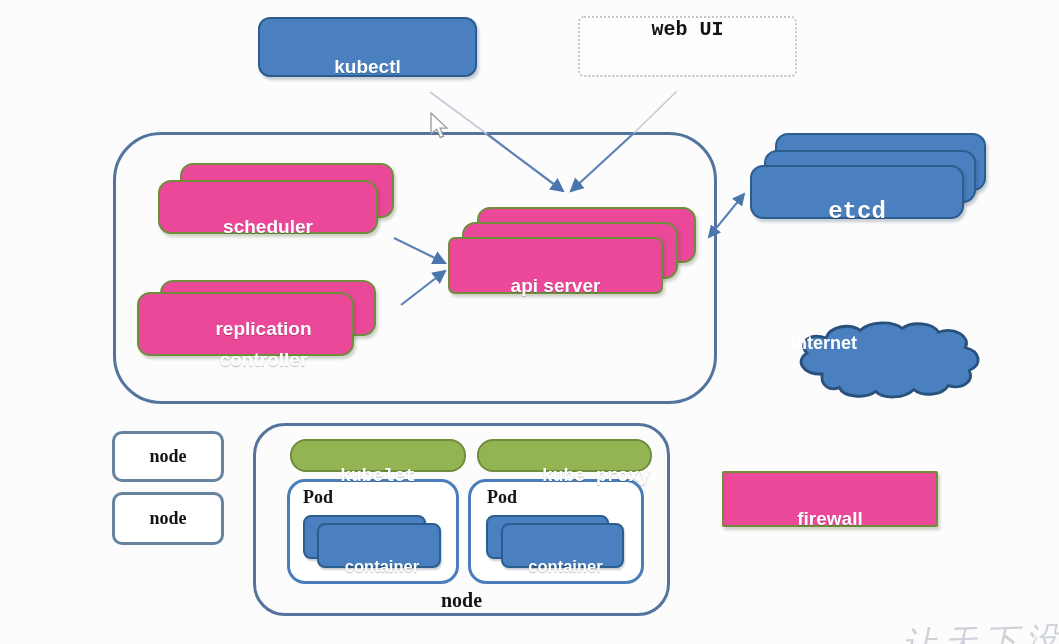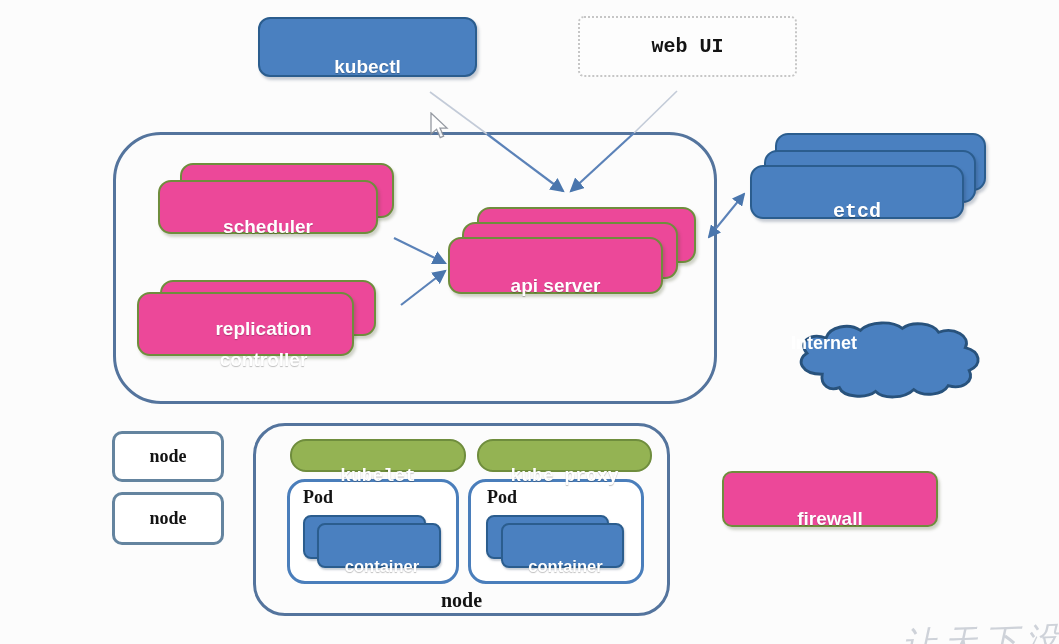--- a/index.html
+++ b/index.html
@@ -18,21 +18,21 @@
   .mono{font-family:"Liberation Mono", monospace;}
   .serif{font-family:"Liberation Serif", serif;}
   .outline{position:absolute; box-sizing:border-box; border:3px solid #54749d; background:transparent;}
   .master{border-radius:48px;}
   .bignode{border-radius:32px;}
   .podbox{position:absolute; box-sizing:border-box; border:3px solid #4a7ebb; border-radius:18px; background:#fff;}
   .nodesmall{position:absolute; box-sizing:border-box; border:3px solid #64849f; border-radius:10px; background:#fff;
              display:flex; align-items:center; justify-content:center;}
   .blacklabel{color:#131313; font-weight:bold; font-size:18px;}
   .webui{position:absolute; box-sizing:border-box; border:2px dotted #c6c6c6; border-radius:6px; background:#fdfdfd;
-         display:flex; align-items:center; justify-content:center;}
+         display:flex; align-items:flex-start; justify-content:center;}
   .greenbar{position:absolute; box-sizing:border-box; background:#94b353; border:2px solid #6f8d3d; border-radius:16px;
             display:flex; align-items:center; justify-content:center;}
   .contbox{background:#4a80c0; border:2px solid #2b5d8e; border-radius:8px; box-shadow:1px 2px 2px rgba(40,60,90,.25);padding-left:6px;}
   .cloud-label{position:absolute; width:100%; top:16px; text-align:left; color:#fff; font-weight:bold; font-size:18px;}
   .watermark{
     position:absolute; left:902px; top:617px; font-family:"DejaVu Serif", serif; font-style:italic;
     font-size:34px; letter-spacing:7px; color:#aab1bd; opacity:.55; white-space:nowrap; transform:rotate(-2deg);
   }
   svg{display:block;}
 </style>
@@ -80,28 +80,28 @@
     <span class="wlabel">scheduler</span>
   </div>
 
   <div class="box green stack-plain" style="left:160px; top:280px; width:216px; height:56px; z-index:5;"></div>
   <div class="box green" style="left:137px; top:292px; width:217px; height:64px; z-index:6;padding-left:36px;">
     <span class="wlabel" style="line-height:31px;">replication controller</span>
   </div>
 
   <div class="box green stack-plain" style="left:477px; top:207px; width:219px; height:56px; z-index:5;"></div>
   <div class="box green stack-plain" style="left:462px; top:222px; width:216px; height:57px; z-index:6;"></div>
-  <div class="box green" style="left:448px; top:237px; width:215px; height:57px; z-index:7;">
+  <div class="box green" style="left:448px; top:237px; width:215px; height:57px; z-index:7;border-radius:7px;">
     <span class="wlabel">api server</span>
   </div>
 
   <div class="box blue stack-plain" style="left:775px; top:133px; width:211px; height:58px; z-index:5;"></div>
   <div class="box blue stack-plain" style="left:764px; top:150px; width:212px; height:53px; z-index:6;"></div>
   <div class="box blue" style="left:750px; top:165px; width:214px; height:54px; z-index:7;">
-    <span class="wlabel mono" style="font-size:20px;">etcd</span>
+    <span class="wlabel mono" style="font-size:24px;">etcd</span>
   </div>
 
   <div class="abs" style="left:791px; top:317px; width:196px; height:84px; z-index:6;">
     <svg width="196" height="84" viewBox="0 0 200 88">
       <path d="M30,60
                C8,60 2,45 14,38
                C4,26 18,16 34,22
                C38,10 58,6 70,14
                C80,4 104,4 114,12
                C124,4 146,6 152,16
@@ -109,35 +109,35 @@
                C196,36 198,50 184,56
                C190,68 176,76 162,72
                C156,82 136,84 126,76
                C116,86 94,86 86,78
                C76,86 52,84 48,74
                C38,78 28,72 30,60 Z" fill="#4a80c0" stroke="#28527c" stroke-width="3"></path>
     </svg>
     <div class="cloud-label">Internet</div>
   </div>
 
-  <div class="box green" style="left:722px; top:471px; width:216px; height:56px; border-radius:10px; z-index:6;">
+  <div class="box green" style="left:722px; top:471px; width:216px; height:56px; border-radius:2px; z-index:6;">
     <span class="wlabel">firewall</span>
   </div>
 
   <div class="nodesmall" style="left:112px; top:431px; width:112px; height:51px; z-index:6;">
     <span class="blacklabel serif">node</span>
   </div>
   <div class="nodesmall" style="left:112px; top:492px; width:112px; height:53px; z-index:6;">
     <span class="blacklabel serif">node</span>
   </div>
 
   <div class="greenbar" style="left:290px; top:439px; width:176px; height:33px; z-index:6;">
     <span class="wlabel mono" style="font-size:18px;">kubelet</span>
   </div>
-  <div class="greenbar" style="left:477px; top:439px; width:175px; height:33px; z-index:6;">
+  <div class="greenbar" style="left:477px; top:439px; width:175px; height:33px; z-index:6;justify-content:flex-end;">
     <span class="wlabel mono" style="font-size:18px;">kube proxy</span>
   </div>
 
   <div class="podbox" style="left:287px; top:479px; width:172px; height:105px; z-index:5;"></div>
   <div class="abs blacklabel serif" style="left:303px; top:487px; z-index:6;">Pod</div>
   <div class="box contbox stack-plain" style="left:303px; top:515px; width:123px; height:44px; z-index:6;"></div>
   <div class="box contbox" style="left:317px; top:523px; width:124px; height:45px; z-index:7;">
     <span class="wlabel" style="font-size:16.5px;">container</span>
   </div>
 

